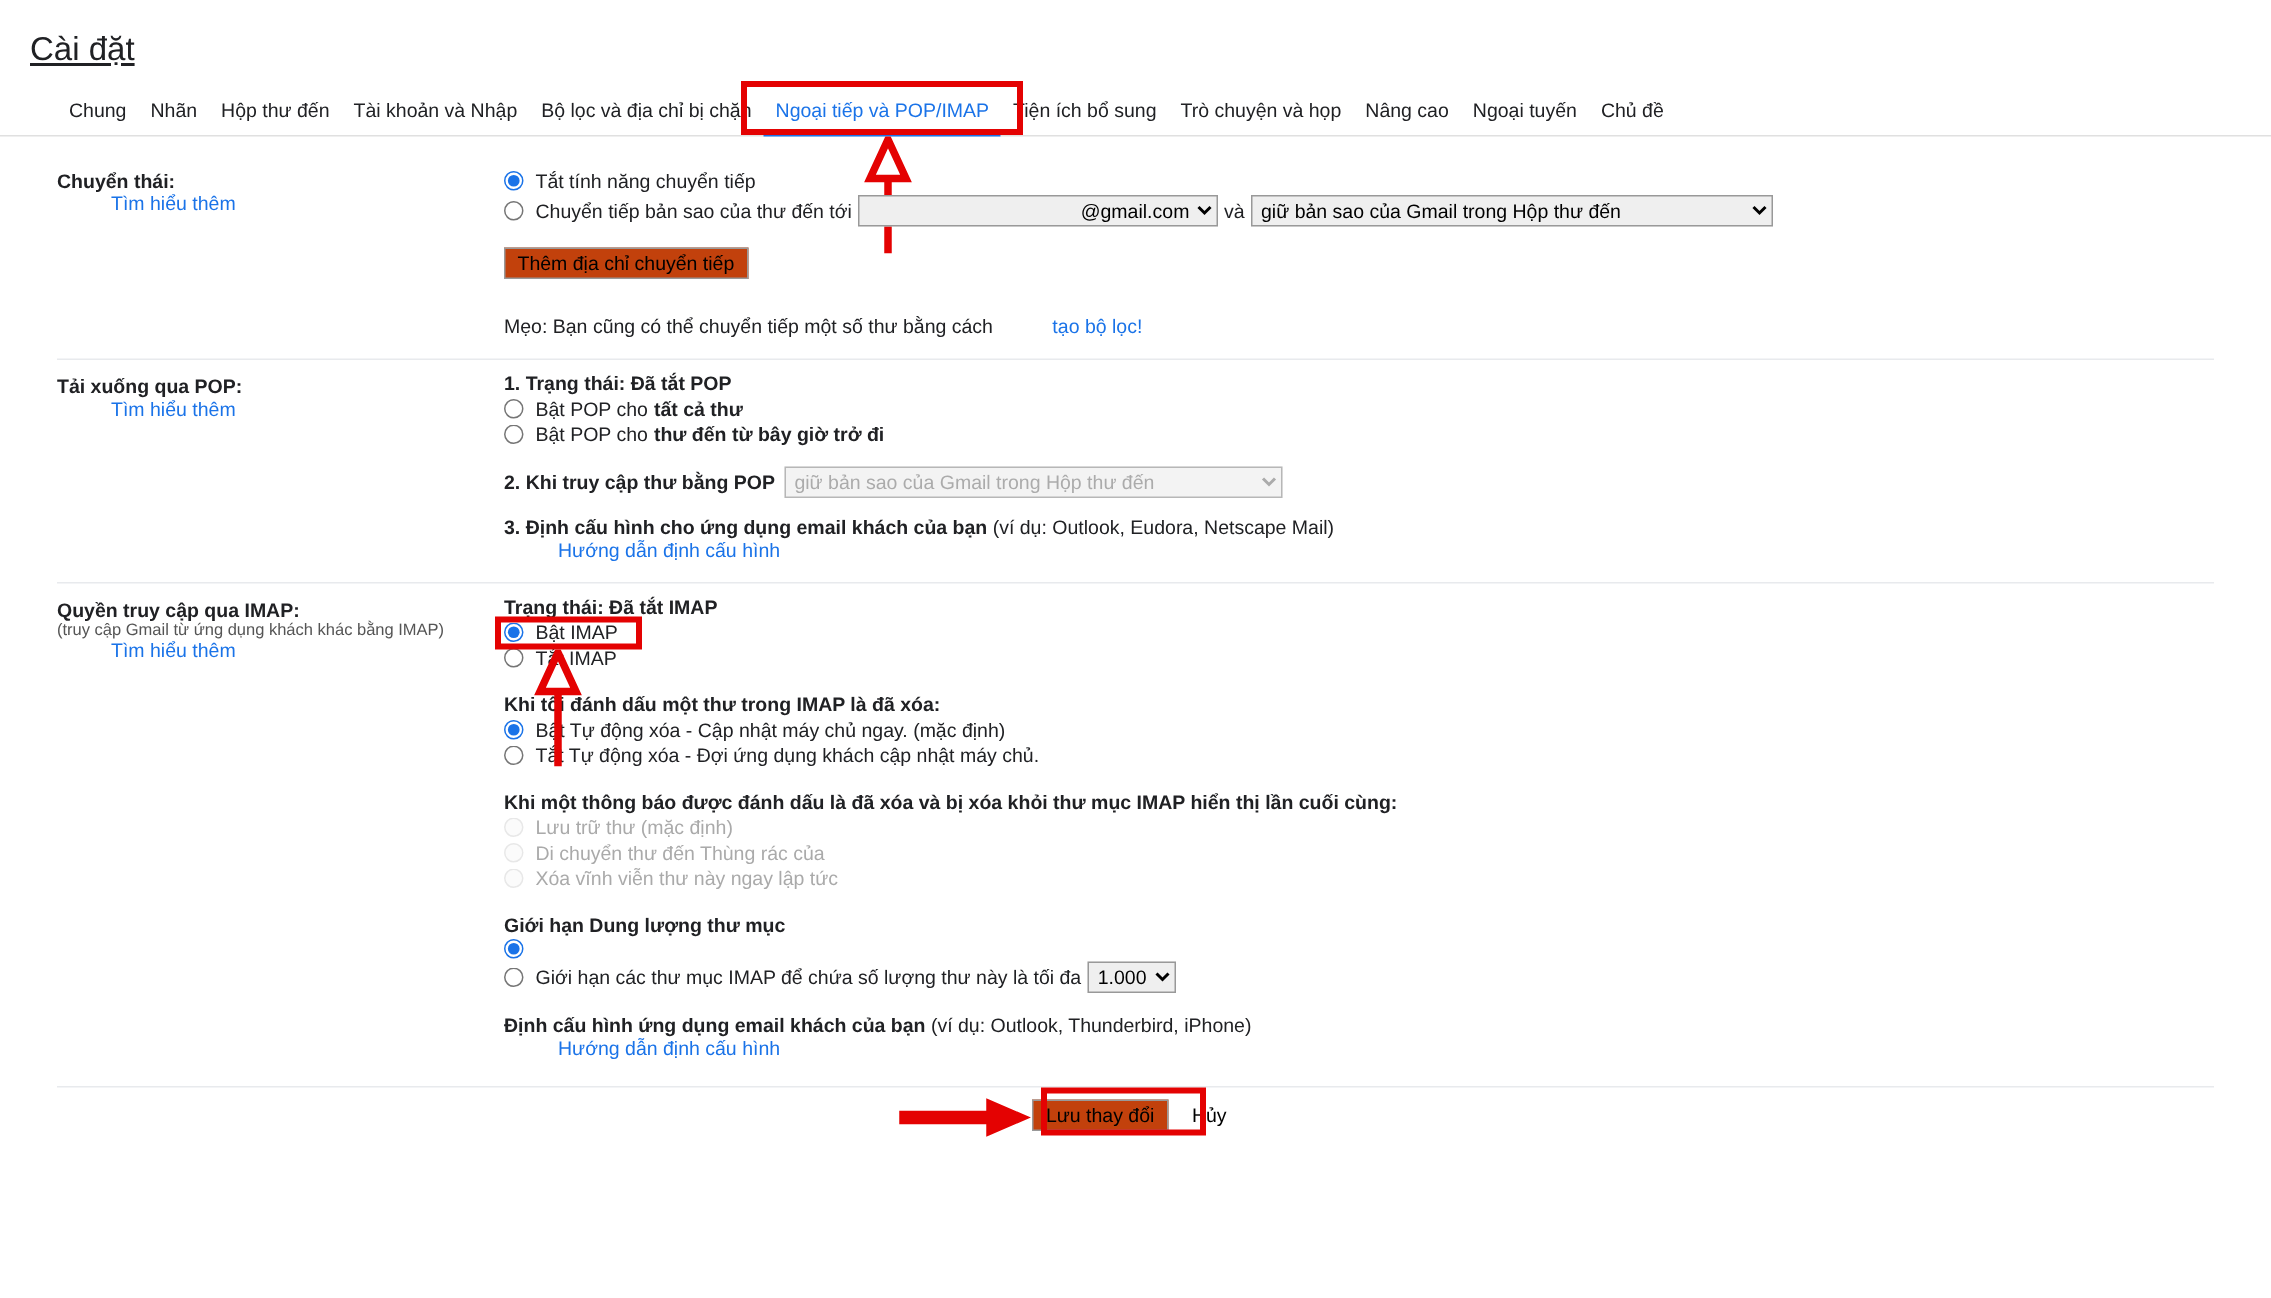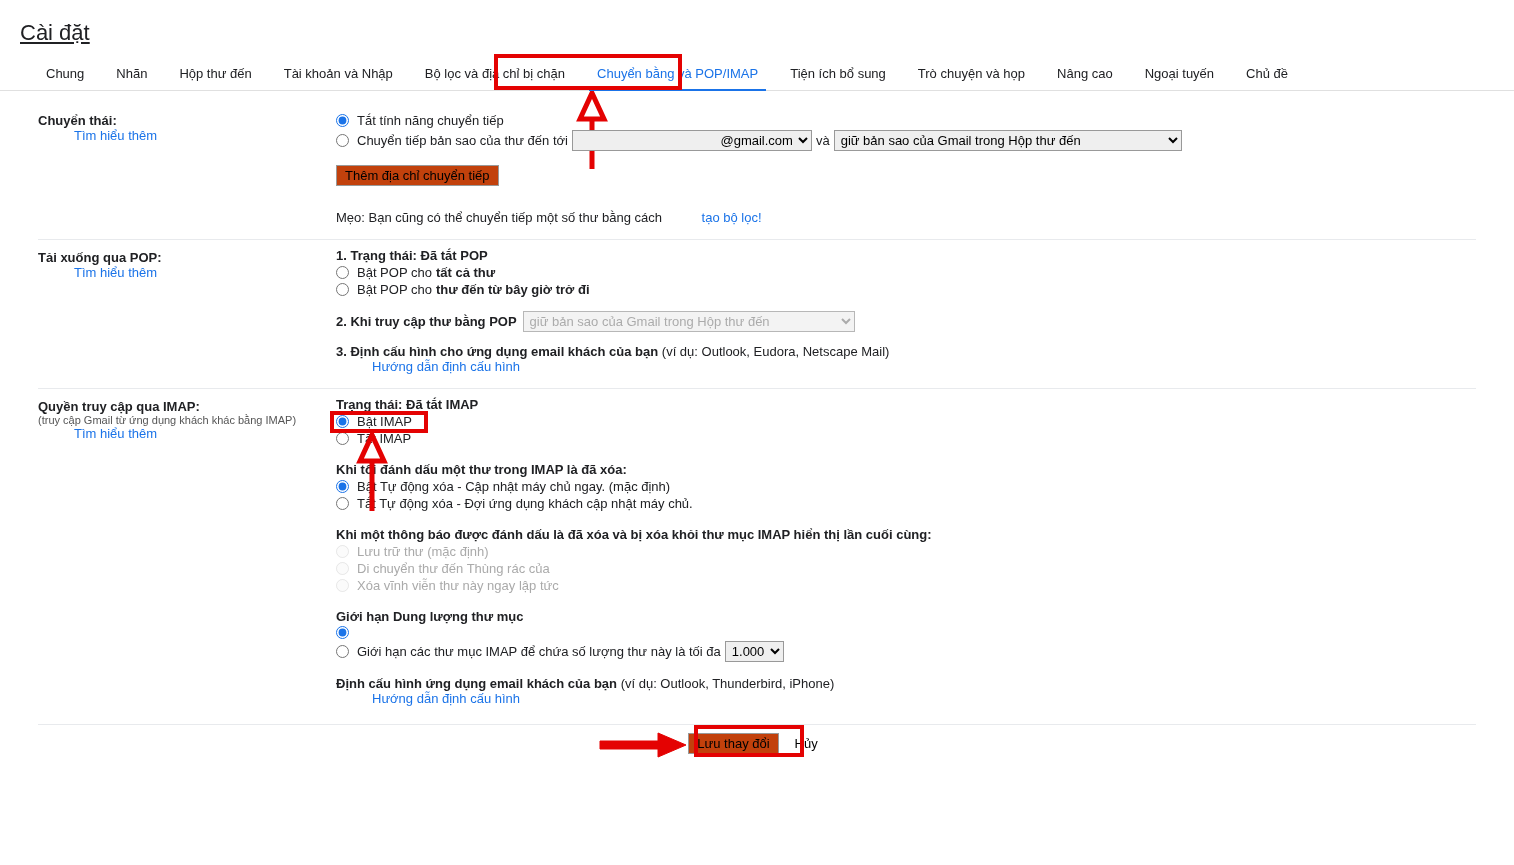--- a/index.html
+++ b/index.html
@@ -1,18 +1,18 @@
 <!DOCTYPE html>
 <html><head>
 <meta charset="utf-8">
 <style>
 * { box-sizing: border-box; margin: 0; padding: 0; }
 body { font-family: Arial, sans-serif; font-size: 13px; color: #202124; padding: 0; background: #fff; }
 .page-title { font-size: 22px; font-weight: 400; padding: 20px 0 12px 20px; text-decoration: underline; }
-.tabs { display: flex; border-bottom: 1px solid #e0e0e0; padding-left: 38px; gap: 16px; }
+.tabs { display: flex; border-bottom: 1px solid #e0e0e0; padding-left: 38px; gap: 0; }
 .tab { padding: 8px 8px; cursor: pointer; color: #202124; font-size: 13px; white-space: nowrap; }
 .tab.active { color: #1a73e8; border-bottom: 2px solid #1a73e8; margin-bottom: -1px; }
 .content { padding: 12px 38px 0 38px; }
 .section { display: flex; border-bottom: 1px solid #e8eaed; padding: 8px 0 14px 0; }
 .section:last-child { border-bottom: none; }
 .left-col { width: 298px; flex-shrink: 0; padding-top: 2px; }
 .right-col { flex: 1; }
 .label-bold { font-weight: bold; }
 .sub-gray { color: #555; font-size: 11px; }
 .link { color: #1a73e8; cursor: pointer; margin-left: 36px; }
@@ -36,21 +36,21 @@
 <body>
 
 <div class="page-title">Cài đặt</div>
 
 <div class="tabs">
   <div class="tab">Chung</div>
   <div class="tab">Nhãn</div>
   <div class="tab">Hộp thư đến</div>
   <div class="tab">Tài khoản và Nhập</div>
   <div class="tab">Bộ lọc và địa chỉ bị chặn</div>
-  <div class="tab active">Chuyển bằng và POP/IMAP</div>
+  <div class="tab active">Ngoại tiếp và POP/IMAP</div>
   <div class="tab">Tiện ích bổ sung</div>
   <div class="tab">Trò chuyện và họp</div>
   <div class="tab">Nâng cao</div>
   <div class="tab">Ngoại tuyến</div>
   <div class="tab">Chủ đề</div>
 
   <div class="redbox" style="left:494px; top:-4px; width:188px; height:36px;"></div>
 </div>
 
 <div class="content">

